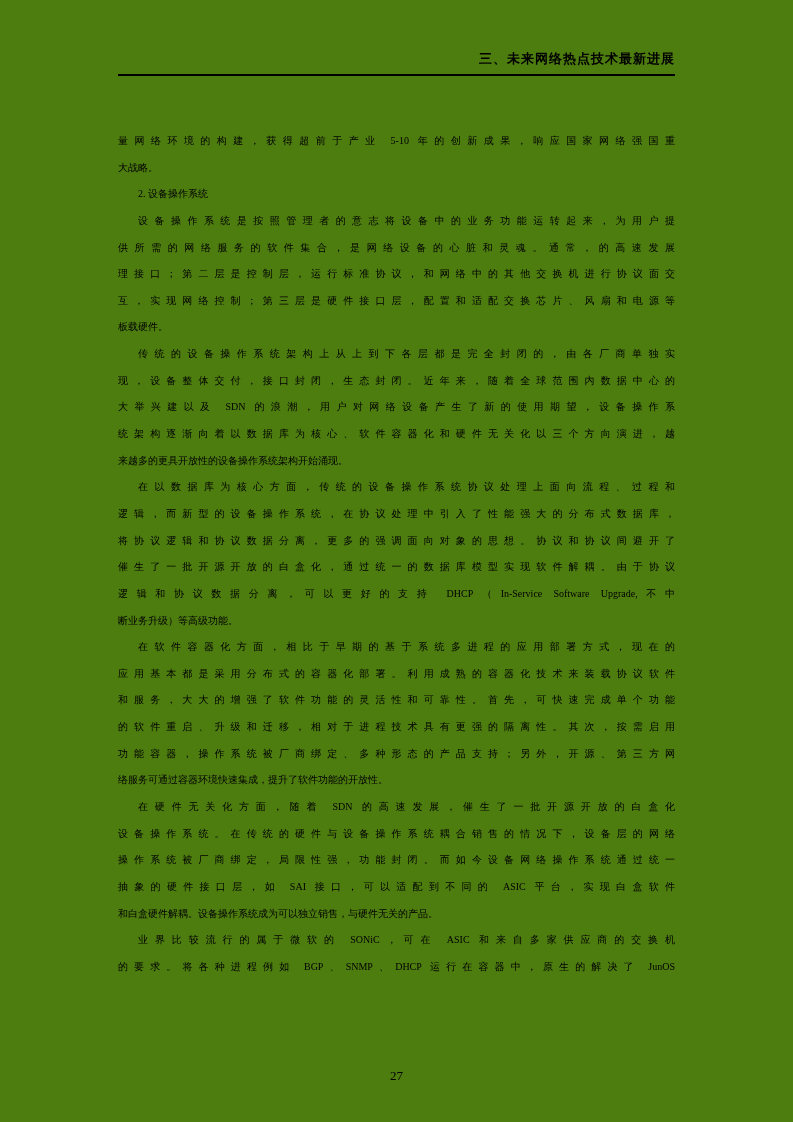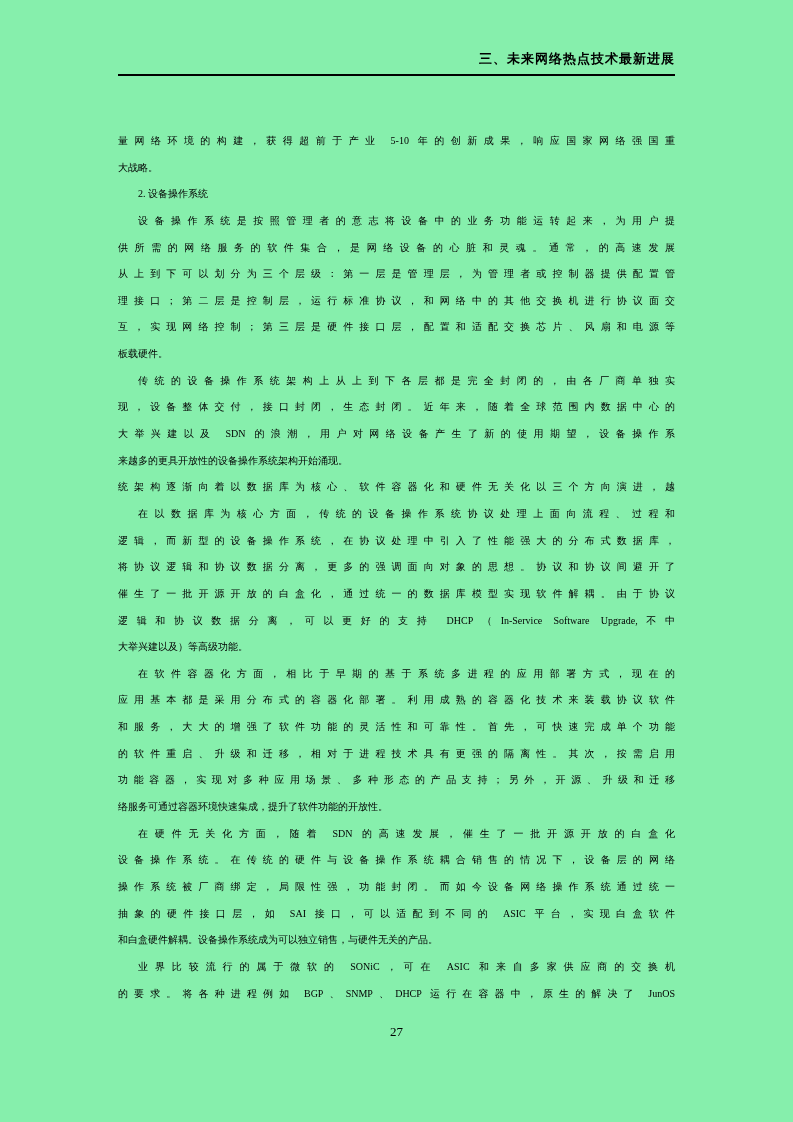--- a/index.html
+++ b/index.html
@@ -4,21 +4,21 @@
 <style>
   html, body {
     margin: 0;
     padding: 0;
     background: #ffffff;
   }
   .page {
     position: relative;
     width: 793px;
     height: 1122px;
-    background: #86efac;
+    background: #4d7c0f;
     color: #000000;
     font-family: "Liberation Serif", "DejaVu Serif", serif;
     overflow: hidden;
   }
   .running-header {
     position: absolute;
     left: 118px;
     top: 48px;
     width: 557px;
     height: 26px;
@@ -46,61 +46,60 @@
   }
   .line.first {
     text-indent: 2em;
   }
   .line.last {
     text-align-last: left;
   }
   .page-footer {
     position: absolute;
     left: 118px;
-    top: 1024px;
+    top: 1068px;
     width: 557px;
     text-align: center;
     font-size: 13px;
   }
 </style>
 </head>
 <body>
 
 <div class="page">
 
   <div class="running-header">
     <span>三、未来网络热点技术最新进展</span>
   </div>
 
   <div class="body-text">
       <div class="line">量网络环境的构建，获得超前于产业 5-10 年的创新成果，响应国家网络强国重</div>
       <div class="line last">大战略。</div>
       <div class="line first last">2. 设备操作系统</div>
       <div class="line first">设备操作系统是按照管理者的意志将设备中的业务功能运转起来，为用户提</div>
       <div class="line">供所需的网络服务的软件集合，是网络设备的心脏和灵魂。通常，的高速发展</div>
-      <div class="line">从上到下可以划分为三个层级：第一层是管理层，为管理者或控制器提供配置管</div>
       <div class="line">理接口；第二层是控制层，运行标准协议，和网络中的其他交换机进行协议面交</div>
       <div class="line">互，实现网络控制；第三层是硬件接口层，配置和适配交换芯片、风扇和电源等</div>
       <div class="line last">板载硬件。</div>
       <div class="line first">传统的设备操作系统架构上从上到下各层都是完全封闭的，由各厂商单独实</div>
       <div class="line">现，设备整体交付，接口封闭，生态封闭。近年来，随着全球范围内数据中心的</div>
       <div class="line">大举兴建以及 SDN 的浪潮，用户对网络设备产生了新的使用期望，设备操作系</div>
+      <div class="line">统架构逐渐向着以数据库为核心、软件容器化和硬件无关化以三个方向演进，越</div>
       <div class="line last">来越多的更具开放性的设备操作系统架构开始涌现。</div>
-      <div class="line">统架构逐渐向着以数据库为核心、软件容器化和硬件无关化以三个方向演进，越</div>
       <div class="line first">在以数据库为核心方面，传统的设备操作系统协议处理上面向流程、过程和</div>
       <div class="line">逻辑，而新型的设备操作系统，在协议处理中引入了性能强大的分布式数据库，</div>
       <div class="line">将协议逻辑和协议数据分离，更多的强调面向对象的思想。协议和协议间避开了</div>
       <div class="line">催生了一批开源开放的白盒化，通过统一的数据库模型实现软件解耦。由于协议</div>
       <div class="line">逻辑和协议数据分离，可以更好的支持 DHCP（In-Service Software Upgrade,不中</div>
-      <div class="line last">大举兴建以及）等高级功能。</div>
+      <div class="line last">断业务升级）等高级功能。</div>
       <div class="line first">在软件容器化方面，相比于早期的基于系统多进程的应用部署方式，现在的</div>
       <div class="line">应用基本都是采用分布式的容器化部署。利用成熟的容器化技术来装载协议软件</div>
       <div class="line">和服务，大大的增强了软件功能的灵活性和可靠性。首先，可快速完成单个功能</div>
       <div class="line">的软件重启、升级和迁移，相对于进程技术具有更强的隔离性。其次，按需启用</div>
-      <div class="line">功能容器，实现对多种应用场景、多种形态的产品支持；另外，开源、升级和迁移</div>
+      <div class="line">功能容器，操作系统被厂商绑定、多种形态的产品支持；另外，开源、第三方网</div>
       <div class="line last">络服务可通过容器环境快速集成，提升了软件功能的开放性。</div>
       <div class="line first">在硬件无关化方面，随着 SDN 的高速发展，催生了一批开源开放的白盒化</div>
       <div class="line">设备操作系统。在传统的硬件与设备操作系统耦合销售的情况下，设备层的网络</div>
       <div class="line">操作系统被厂商绑定，局限性强，功能封闭。而如今设备网络操作系统通过统一</div>
       <div class="line">抽象的硬件接口层，如 SAI 接口，可以适配到不同的 ASIC 平台，实现白盒软件</div>
       <div class="line last">和白盒硬件解耦。设备操作系统成为可以独立销售，与硬件无关的产品。</div>
       <div class="line first">业界比较流行的属于微软的 SONiC，可在 ASIC 和来自多家供应商的交换机</div>
       <div class="line">的要求。将各种进程例如 BGP、SNMP、DHCP 运行在容器中，原生的解决了 JunOS</div>
     </div>
 

